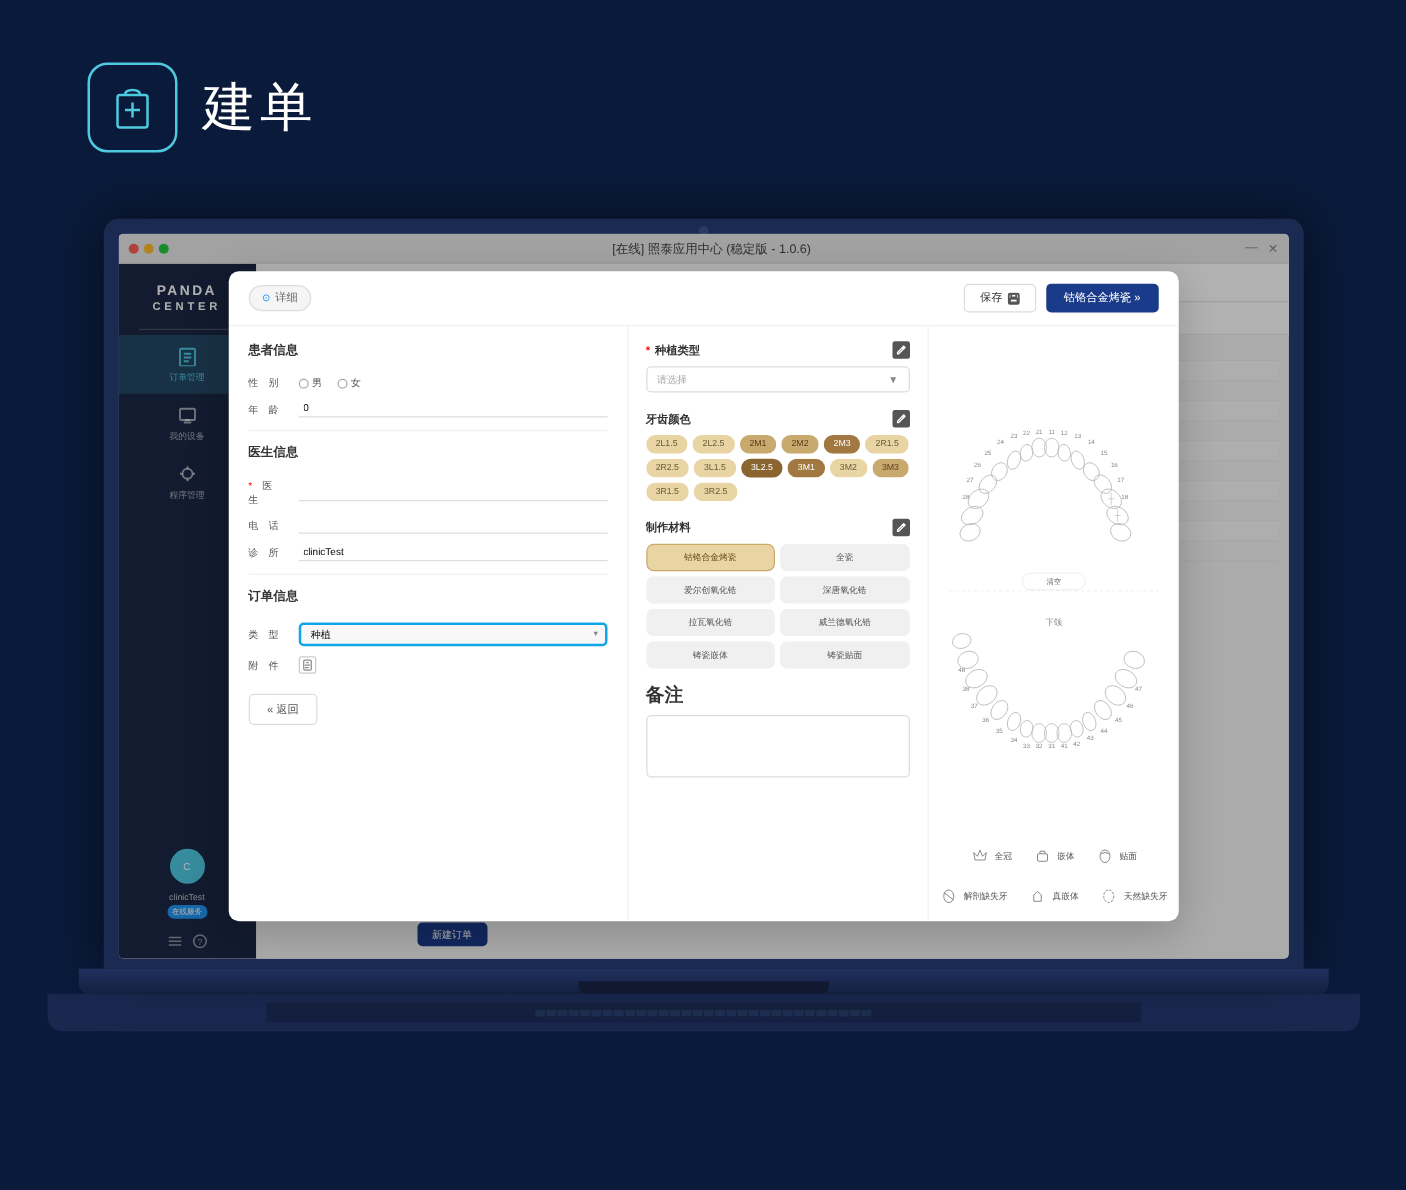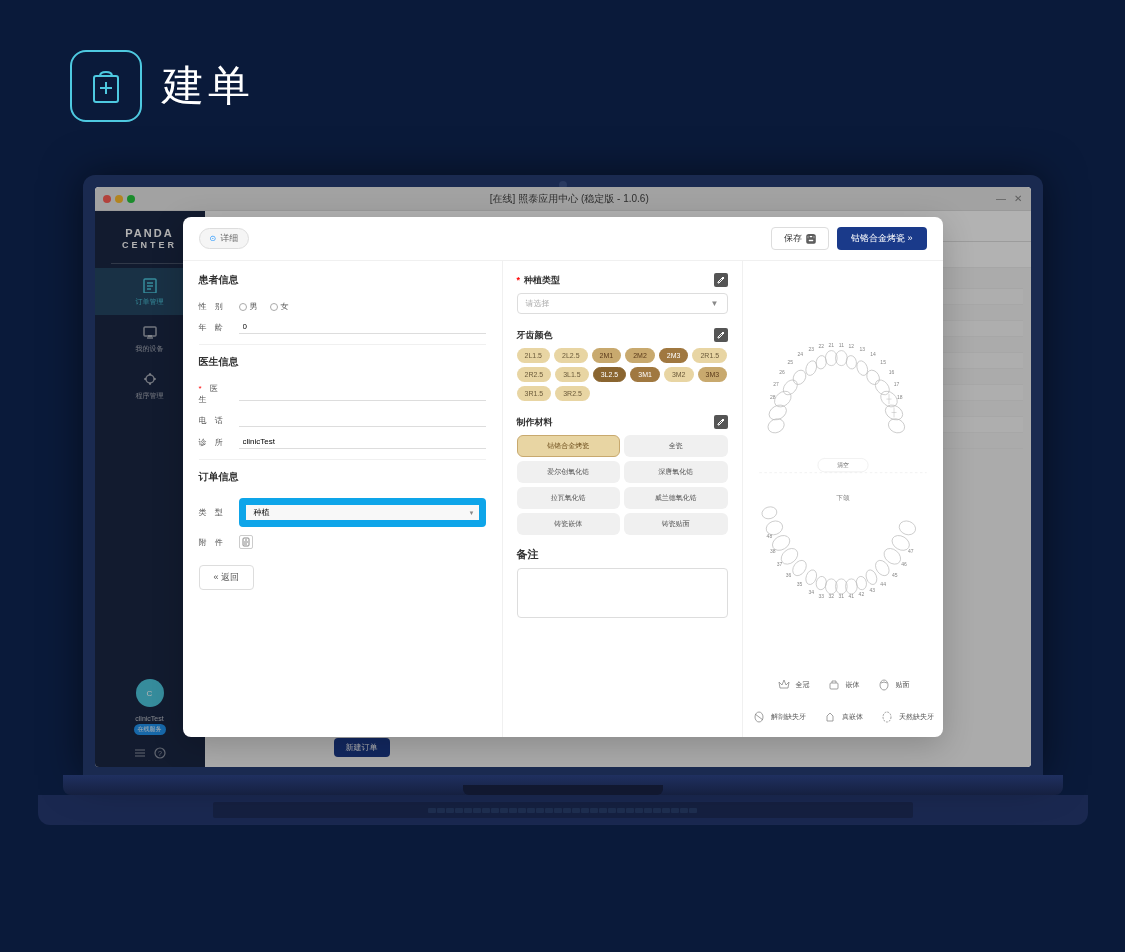--- a/index.html
+++ b/index.html
@@ -419,21 +419,21 @@
       border-radius: 50%;
     }
 
     .section-divider {
       height: 1px;
       background: #f0f0f0;
       margin: 10px 0;
     }
     .dropdown-btn {
       background: #f8f8f8;
-      border: 7px solid #0ea5e9;
+      border: 2px solid #0ea5e9;
       border-radius: 4px;
       padding: 2px 20px 2px 8px;
       font-size: 8px;
       position: relative;
       cursor: pointer;
     }
     .dropdown-arrow {
       position: absolute;
       right: 4px;
       top: 50%;
@@ -579,21 +579,21 @@
       border: 1px solid transparent;
     }
     .material-chip.selected {
       background: #e8d5a3;
       color: #6b4c1a;
       border-color: #c8a96e;
     }
 
     .notes-section {}
     .notes-label {
-      font-size: 11px;
+      font-size: 15px;
       font-weight: bold;
       color: #333;
       margin-bottom: 6px;
     }
     .notes-textarea {
       width: 100%;
       height: 50px;
       border: 1px solid #ddd;
       border-radius: 4px;
       padding: 4px;

